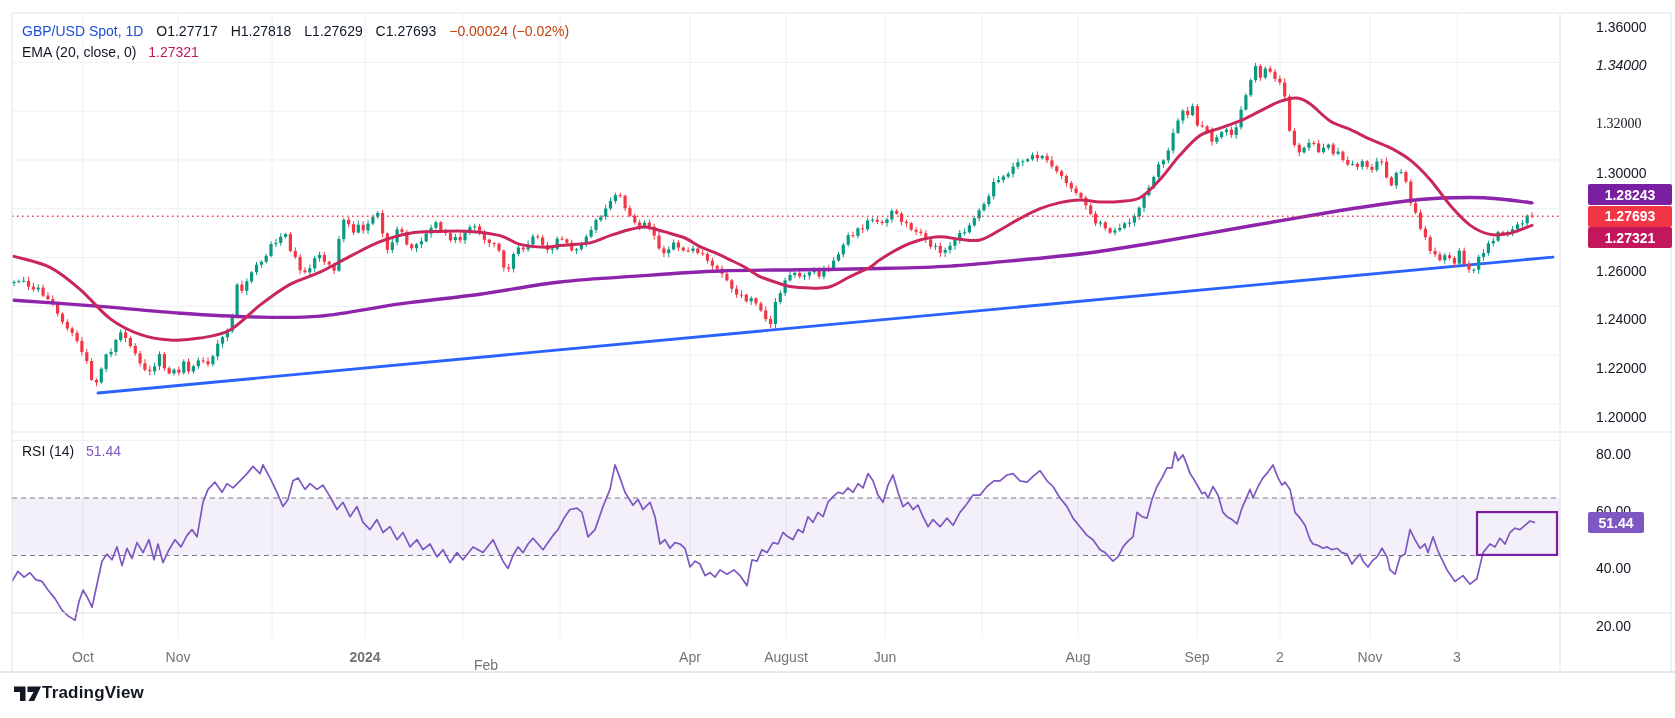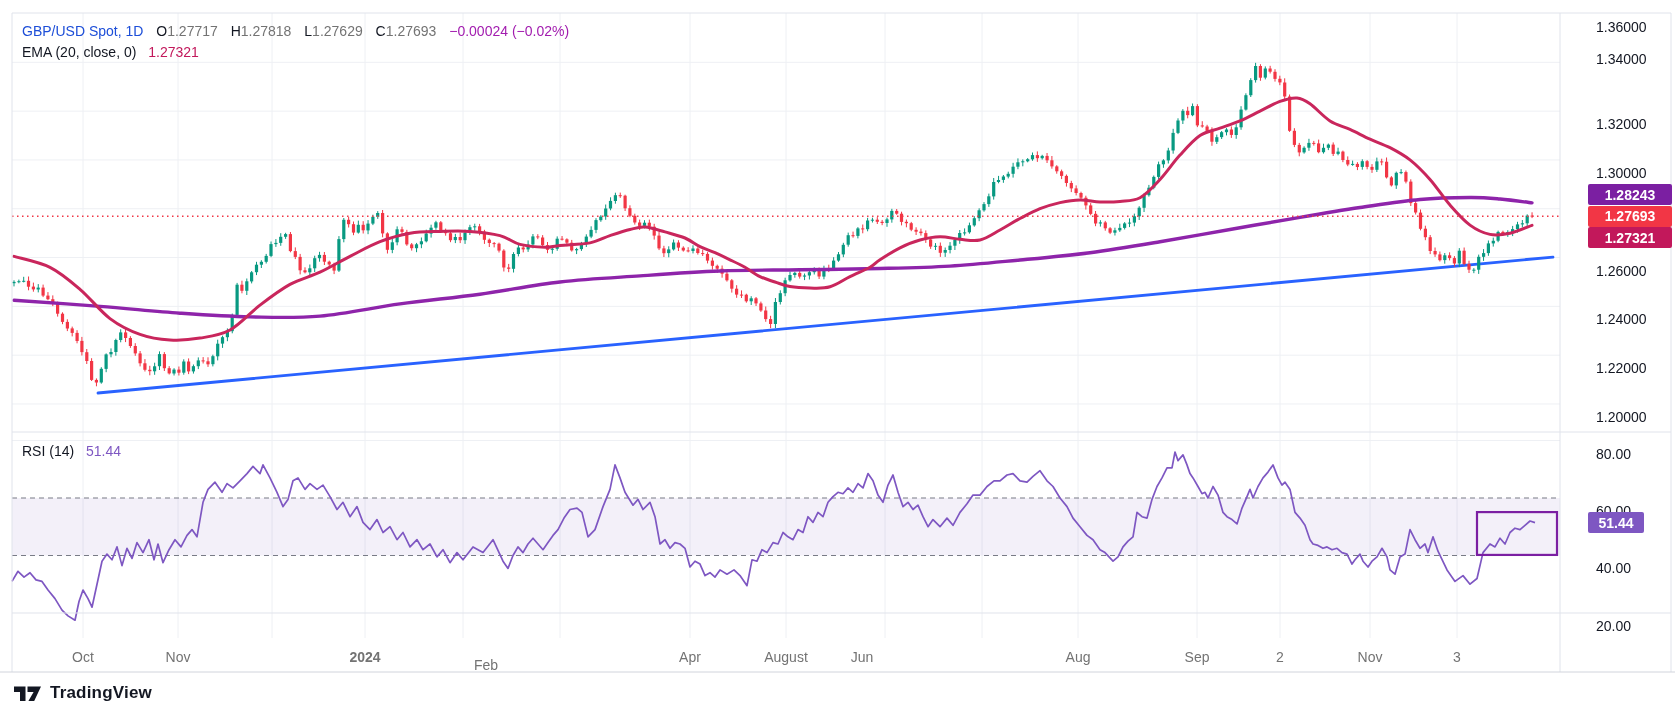--- a/index.html
+++ b/index.html
@@ -4,35 +4,35 @@
 <style>
   html,body{margin:0;padding:0;background:#fff;}
   .chart{position:relative;width:1675px;height:718px;background:#fff;overflow:hidden;
          font-family:"Liberation Sans",sans-serif;-webkit-font-smoothing:antialiased;}
   #chart-svg{position:absolute;left:0;top:0;}
   .legend{position:absolute;left:22px;top:21px;font-size:14px;color:#131722;line-height:20.5px;z-index:5;}
   .legend-row{white-space:nowrap;}
   .legend .sym{color:#1d4ed8;}
   .legend .kv{margin-left:9px;}
   .legend .kl{color:#131722;}
-  .legend .kv b{font-weight:400;color:#737373;}
-  .legend .chg{color:#a21caf;margin-left:9px;}
+  .legend .kv b{font-weight:400;color:#0f172a;}
+  .legend .chg{color:#c2410c;margin-left:9px;}
   .legend .ind-val{margin-left:8px;}
   .rsi-legend{position:absolute;left:22px;top:443px;font-size:14px;color:#131722;z-index:5;white-space:nowrap;}
   .rsi-legend .ind-val{margin-left:8px;color:#7e57c2;}
   .badge{position:absolute;left:1588px;height:21px;border-radius:2px;color:#fff;font-size:14px;font-weight:600;
          display:flex;align-items:center;justify-content:center;z-index:6;}
   .badge.price{width:84px;}
   .badge.rsi{width:56px;}
   .axis-label{position:absolute;left:1596px;font-size:14px;color:#131722;transform:translateY(-50%);z-index:4;white-space:nowrap;margin-top:13px;}
   .time-label{position:absolute;top:657px;transform:translate(-50%,-50%);font-size:14px;color:#737373;z-index:4;white-space:nowrap;}
   .time-label.bold{font-weight:700;}
   .price-scale-hit{position:absolute;left:1560px;top:13px;width:111px;height:659px;z-index:3;cursor:ns-resize;}
   .time-scale-hit{position:absolute;left:12px;top:638px;width:1548px;height:34px;z-index:3;cursor:ew-resize;}
-  .footer{position:absolute;left:14px;top:672px;height:42px;display:flex;align-items:center;gap:9px;z-index:5;}
+  .footer{position:absolute;left:14px;top:672px;height:42px;display:flex;align-items:center;gap:1px;z-index:5;}
   .footer .brand{font-size:17px;font-weight:600;color:#131722;letter-spacing:.2px;}
 </style>
 </head>
 <body>
 
 <div class="chart">
   <svg id="chart-svg" width="1675" height="718" viewBox="0 0 1675 718">
       <g>
         <line x1="12" y1="62.32139320868972" x2="1560" y2="62.32139320868972" stroke="#eef0f4" stroke-width="1"></line>
         <line x1="12" y1="111.1302929698873" x2="1560" y2="111.1302929698873" stroke="#eef0f4" stroke-width="1"></line>
@@ -724,38 +724,38 @@
 
   <div class="rsi-legend">
     <span>RSI (14)</span>
     <span class="ind-val">51.44</span>
   </div>
 
   <div class="price-scale-hit"></div>
   <div class="time-scale-hit"></div>
   <div id="labels">
       <div class="axis-label" style="top: 13.5125px;">1.36000</div>
-      <div class="axis-label" style="top: 46px;">1.34000</div>
-      <div class="axis-label" style="top: 111.13px;">1.32000</div>
+      <div class="axis-label" style="top: 52px; font-style: italic;">1.34000</div>
+      <div class="axis-label" style="top: 111.13px; font-family: Liberation Serif, serif;">1.32000</div>
       <div class="axis-label" style="top: 159.939px;">1.30000</div>
       <div class="axis-label" style="top: 257.557px;">1.26000</div>
       <div class="axis-label" style="top: 306.366px;">1.24000</div>
       <div class="axis-label" style="top: 355.175px;">1.22000</div>
       <div class="axis-label" style="top: 403.984px;">1.20000</div>
       <div class="axis-label" style="top: 440.509px;">80.00</div>
       <div class="axis-label" style="top: 498.003px;">60.00</div>
       <div class="axis-label" style="top: 555.497px;">40.00</div>
       <div class="axis-label" style="top: 612.99px;">20.00</div>
       <div class="time-label" style="left: 83px;">Oct</div>
       <div class="time-label" style="left: 178px;">Nov</div>
       <div class="time-label bold" style="left: 365px;">2024</div>
       <div class="time-label" style="left: 486px; margin-top: 8px;">Feb</div>
       <div class="time-label" style="left: 690px;">Apr</div>
       <div class="time-label" style="left: 786px;">August</div>
-      <div class="time-label" style="left: 862px;">Jun</div>
+      <div class="time-label" style="left: 885px;">Jun</div>
       <div class="time-label" style="left: 1078px;">Aug</div>
       <div class="time-label" style="left: 1197px;">Sep</div>
       <div class="time-label" style="left: 1280px;">2</div>
       <div class="time-label" style="left: 1370px;">Nov</div>
       <div class="time-label" style="left: 1457px;">3</div>
       <div class="badge price" style="top: 184.24px; background: rgb(123, 31, 162);">1.28243</div>
       <div class="badge price" style="top: 205.74px; background: rgb(242, 54, 69);">1.27693</div>
       <div class="badge price" style="top: 227.24px; background: rgb(194, 24, 91);">1.27321</div>
       <div class="badge rsi" style="top: 512.11px; background: rgb(126, 87, 194);">51.44</div>
     </div>

